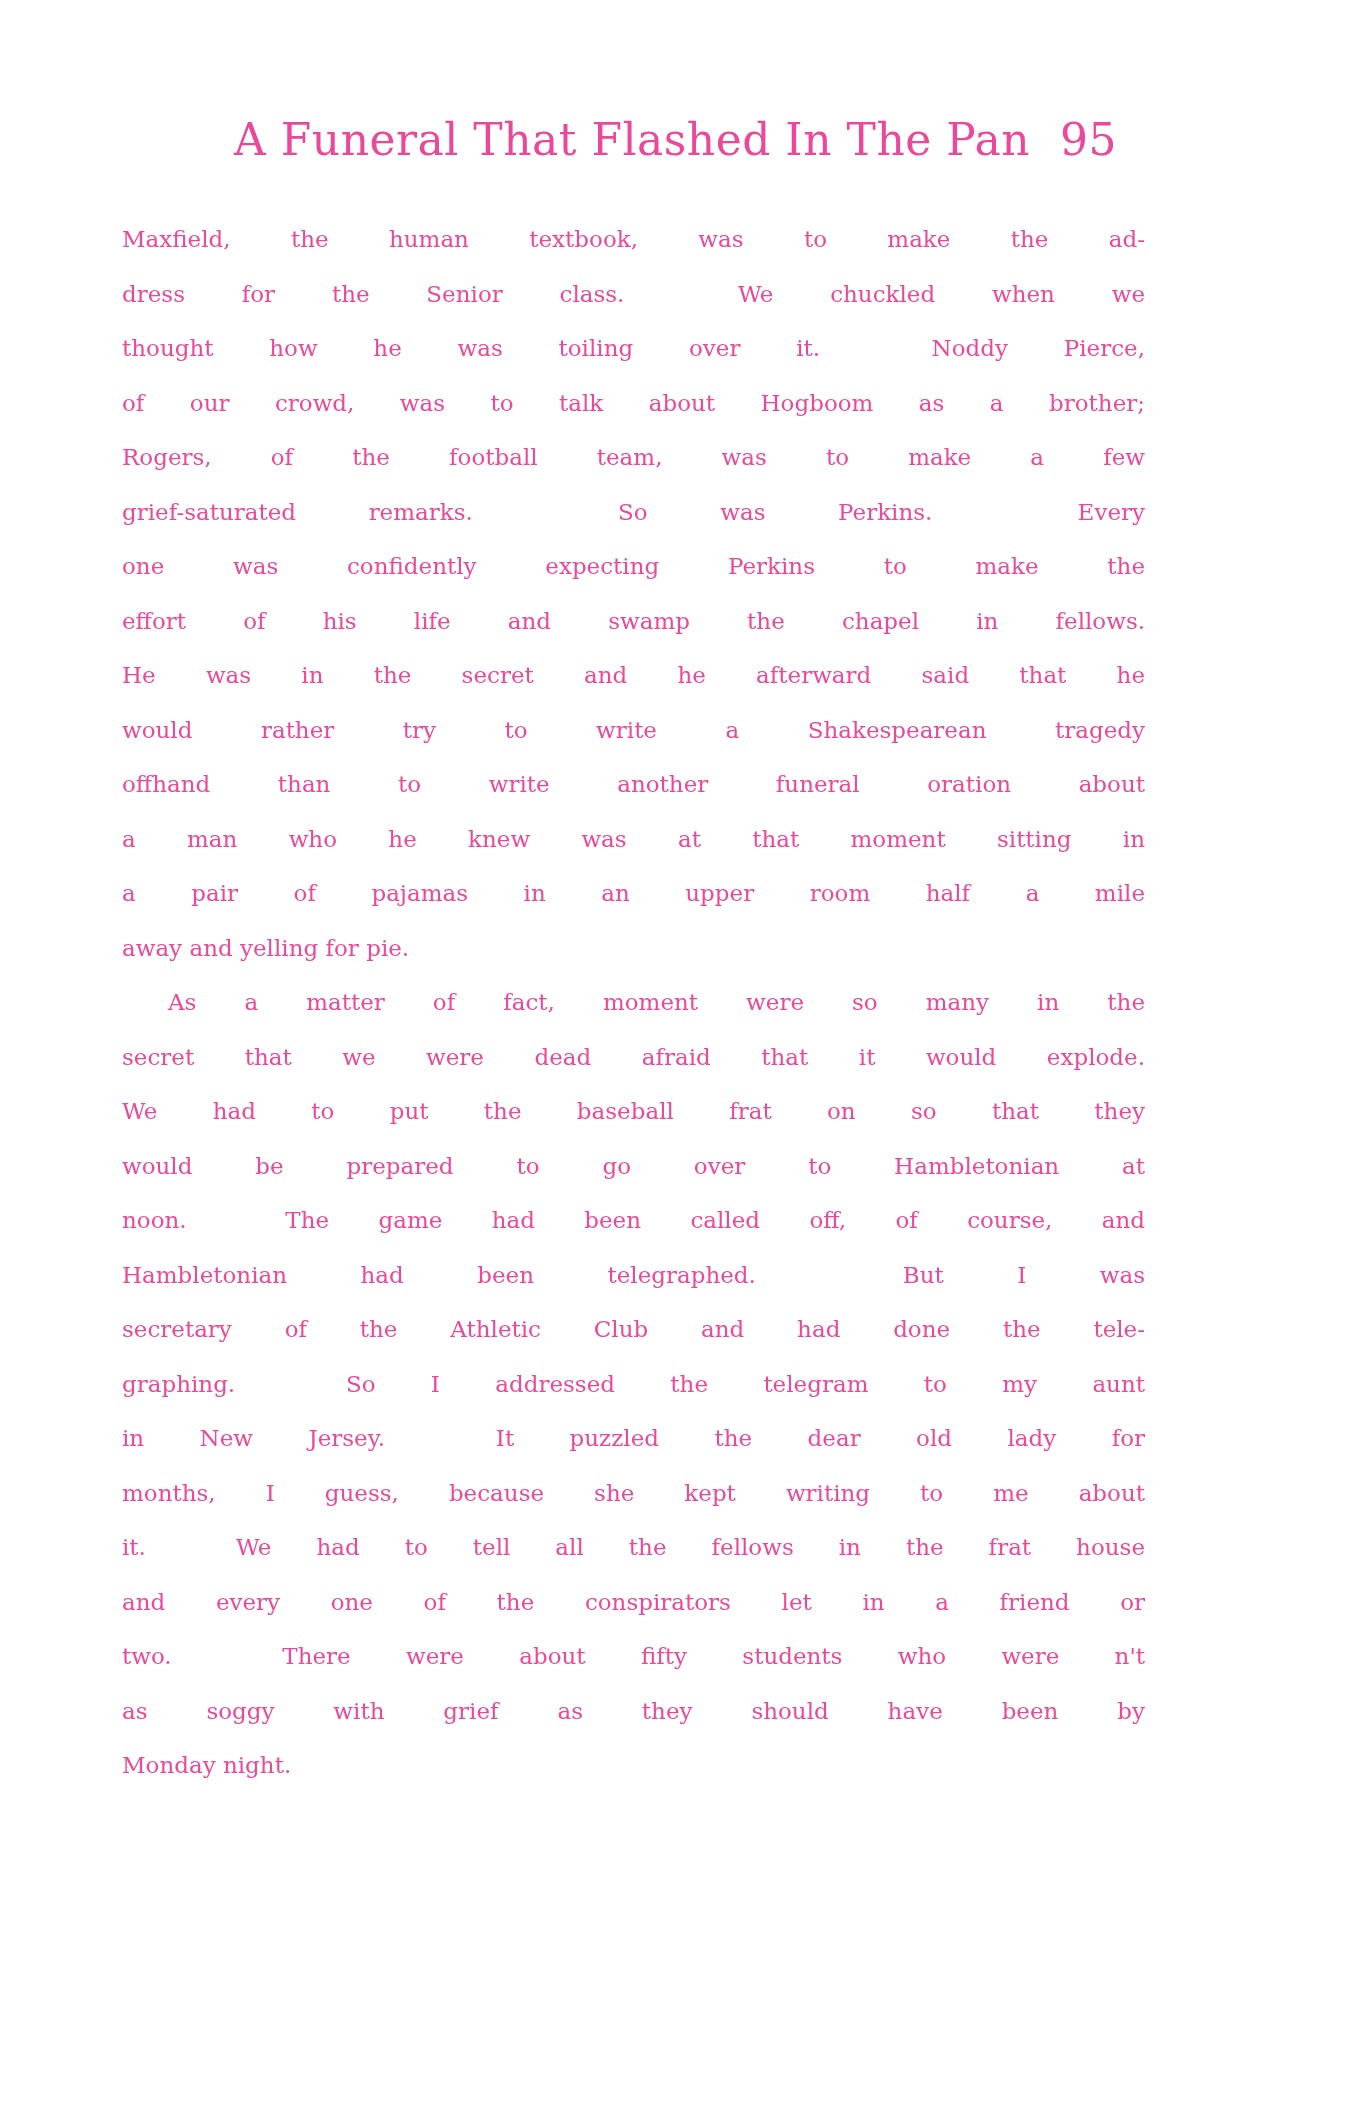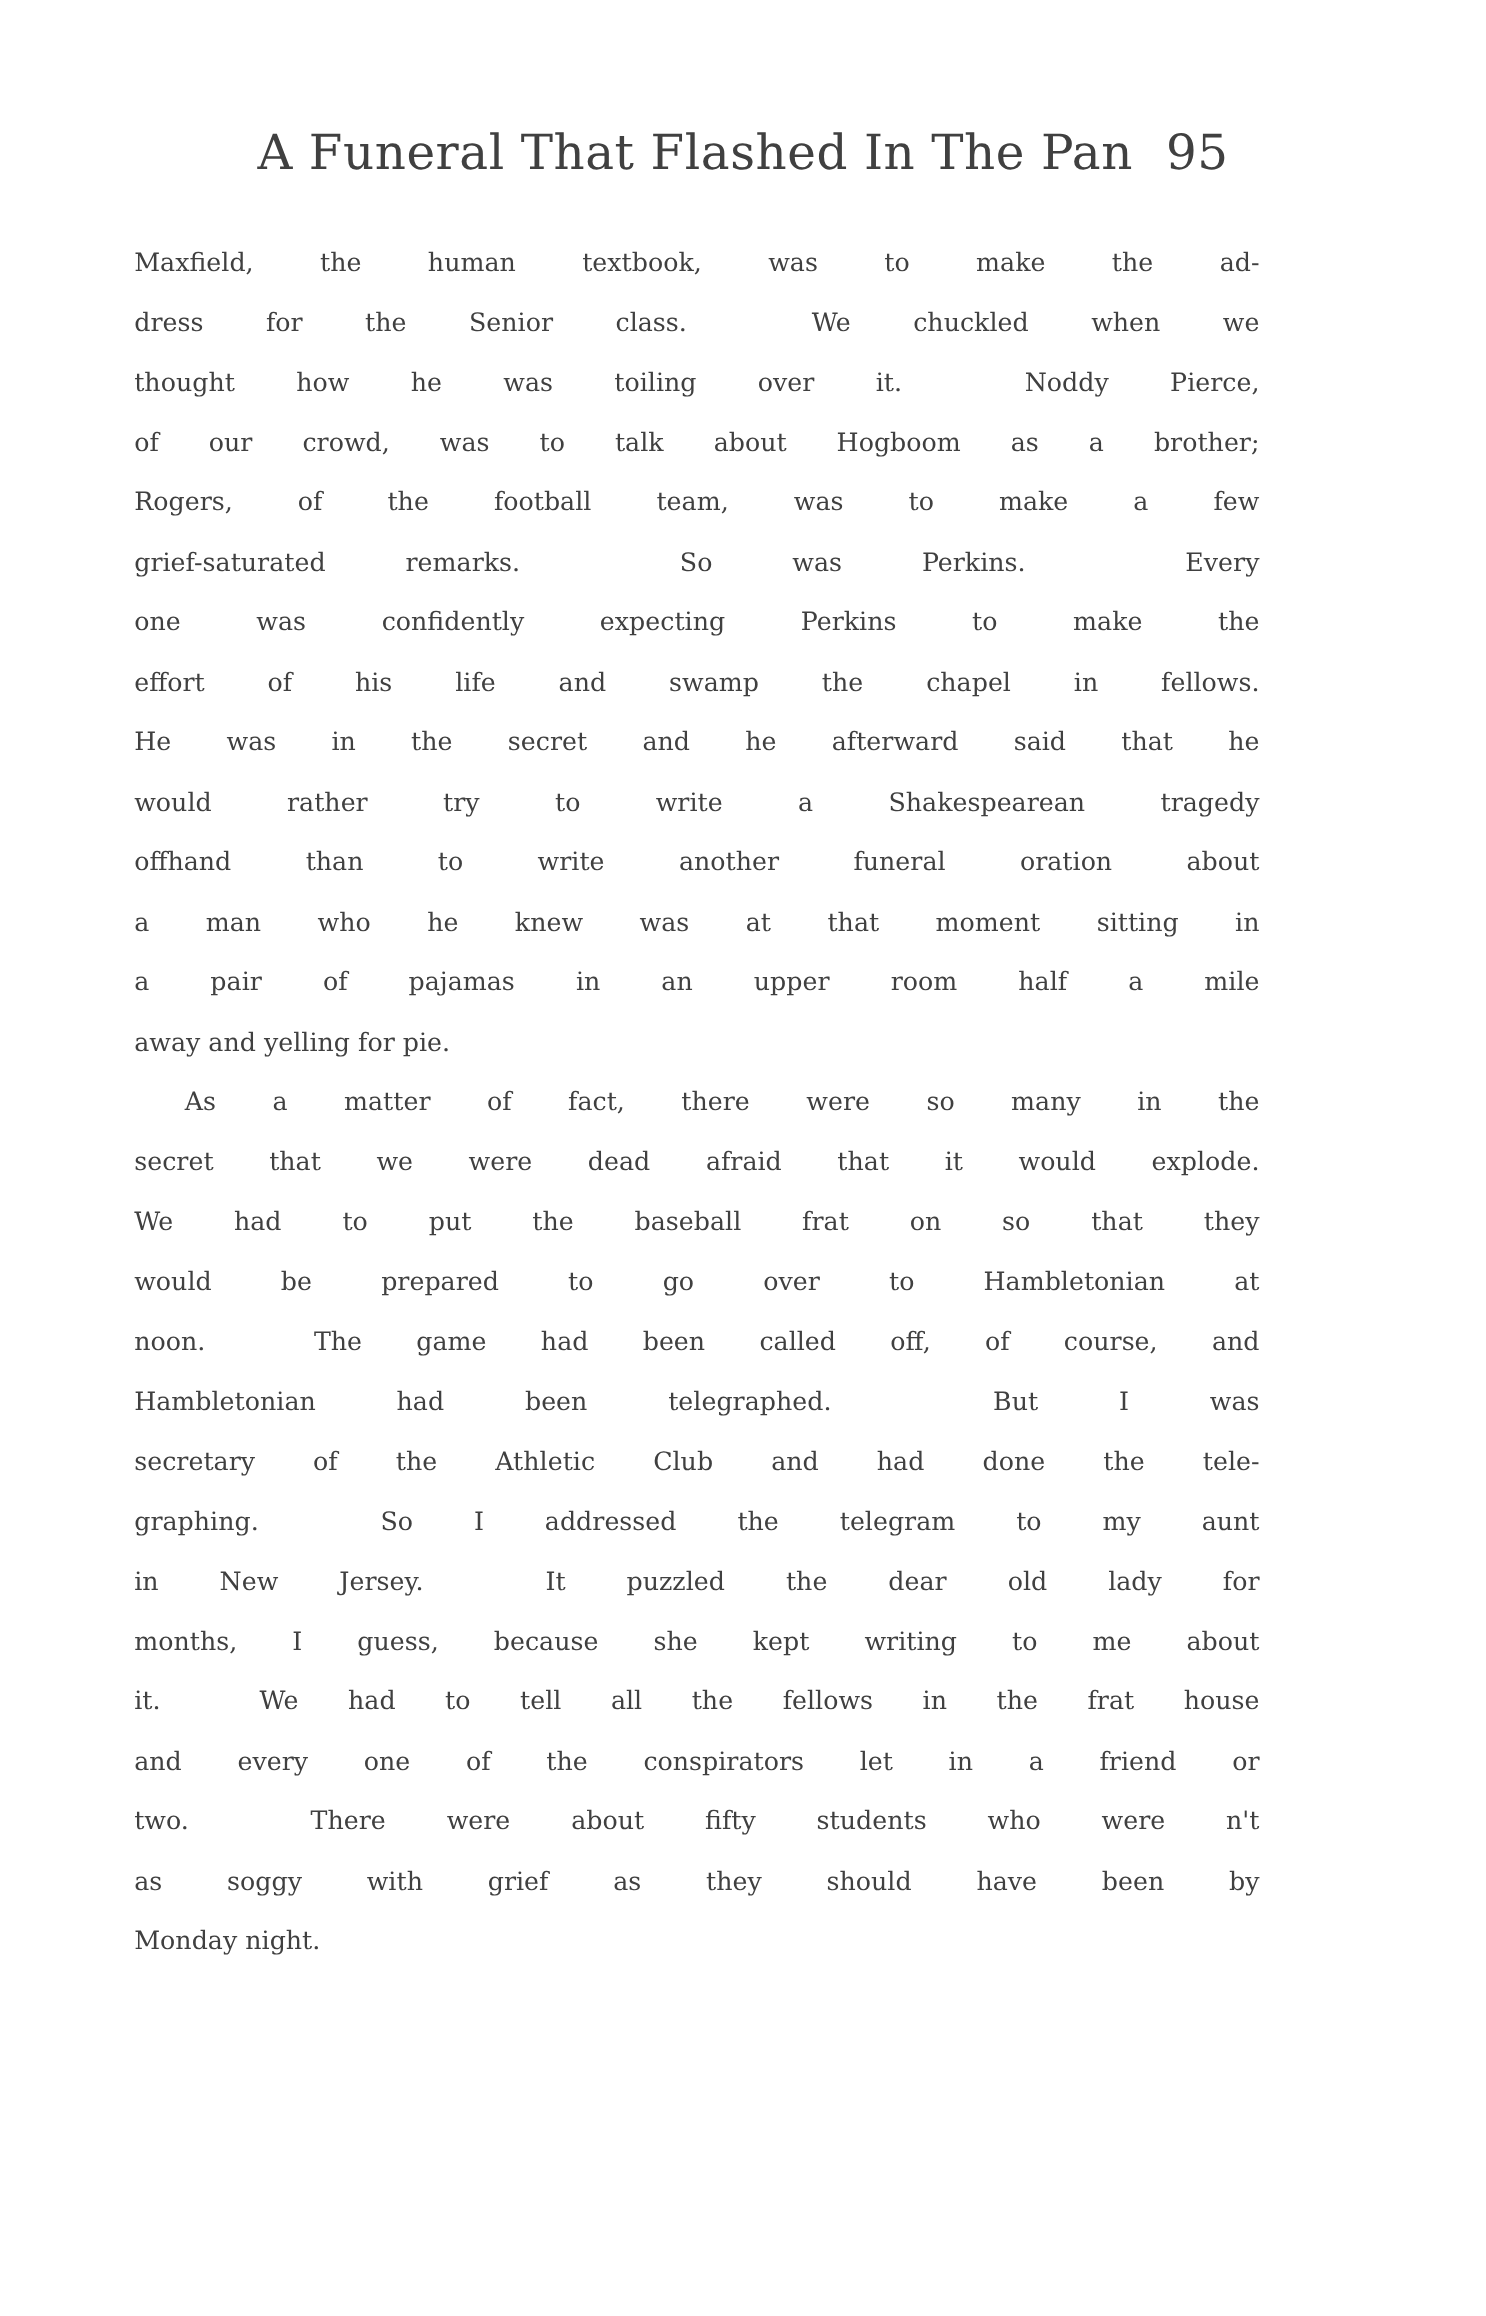--- a/index.html
+++ b/index.html
@@ -6,21 +6,21 @@
   html, body {
     margin: 0;
     padding: 0;
     background: #ffffff;
   }
   .page {
     position: relative;
     width: 1351px;
     height: 2105px;
     background: #ffffff;
-    color: #404040;
+    color: #ec4899;
     font-family: "DejaVu Serif", "Liberation Serif", serif;
     overflow: hidden;
   }
   .running-header {
     position: absolute;
     top: 118px;
     left: 0;
     width: 100%;
     display: flex;
     justify-content: center;
@@ -66,21 +66,21 @@
       <div class="line">Rogers, of the football team, was to make a few</div>
       <div class="line">grief-saturated remarks.&nbsp; So was Perkins.&nbsp; Every</div>
       <div class="line">one was confidently expecting Perkins to make the</div>
       <div class="line">effort of his life and swamp the chapel in fellows.</div>
       <div class="line">He was in the secret and he afterward said that he</div>
       <div class="line">would rather try to write a Shakespearean tragedy</div>
       <div class="line">offhand than to write another funeral oration about</div>
       <div class="line">a man who he knew was at that moment sitting in</div>
       <div class="line">a pair of pajamas in an upper room half a mile</div>
       <div class="line para-end">away and yelling for pie.</div>
-      <div class="line indent">As a matter of fact, there were so many in the</div>
+      <div class="line indent">As a matter of fact, moment were so many in the</div>
       <div class="line">secret that we were dead afraid that it would explode.</div>
       <div class="line">We had to put the baseball frat on so that they</div>
       <div class="line">would be prepared to go over to Hambletonian at</div>
       <div class="line">noon.&nbsp; The game had been called off, of course, and</div>
       <div class="line">Hambletonian had been telegraphed.&nbsp; But I was</div>
       <div class="line">secretary of the Athletic Club and had done the tele-</div>
       <div class="line">graphing.&nbsp; So I addressed the telegram to my aunt</div>
       <div class="line">in New Jersey.&nbsp; It puzzled the dear old lady for</div>
       <div class="line">months, I guess, because she kept writing to me about</div>
       <div class="line">it.&nbsp; We had to tell all the fellows in the frat house</div>

